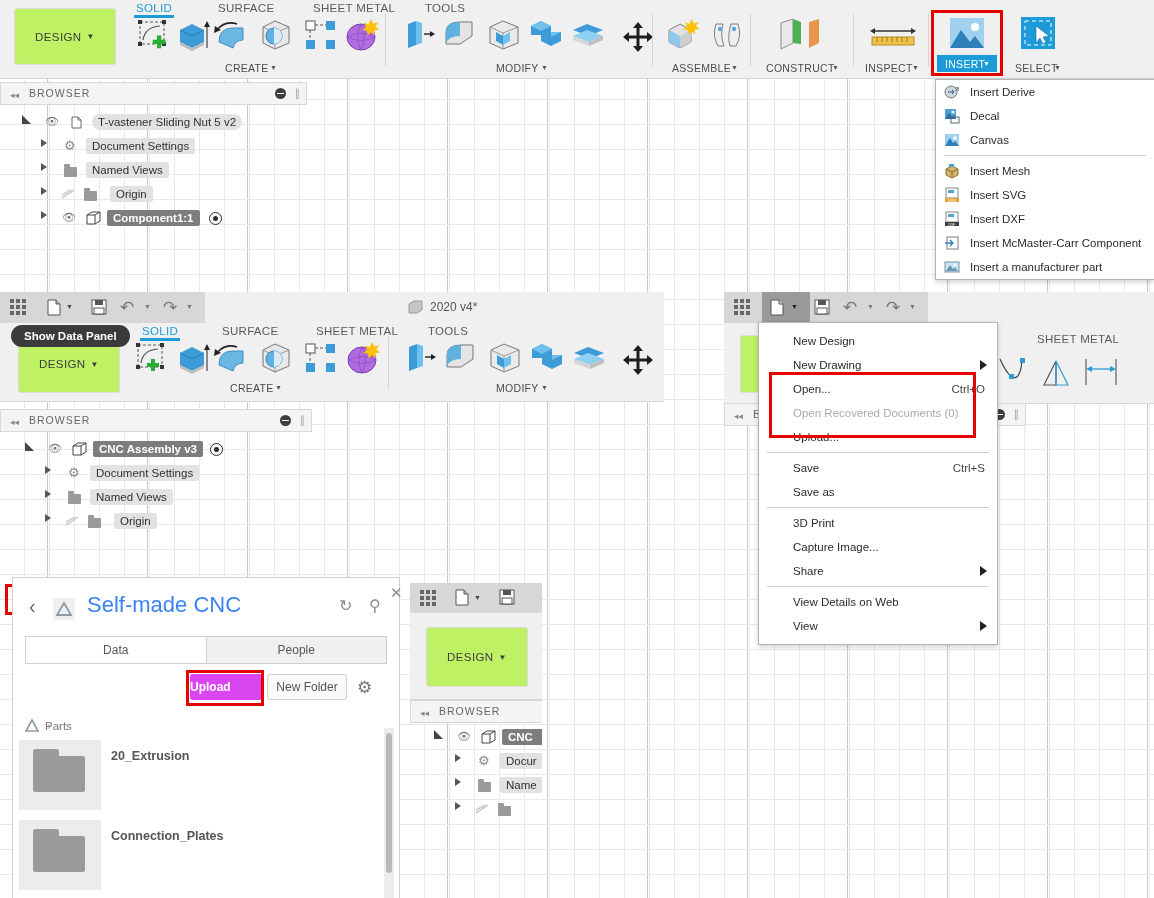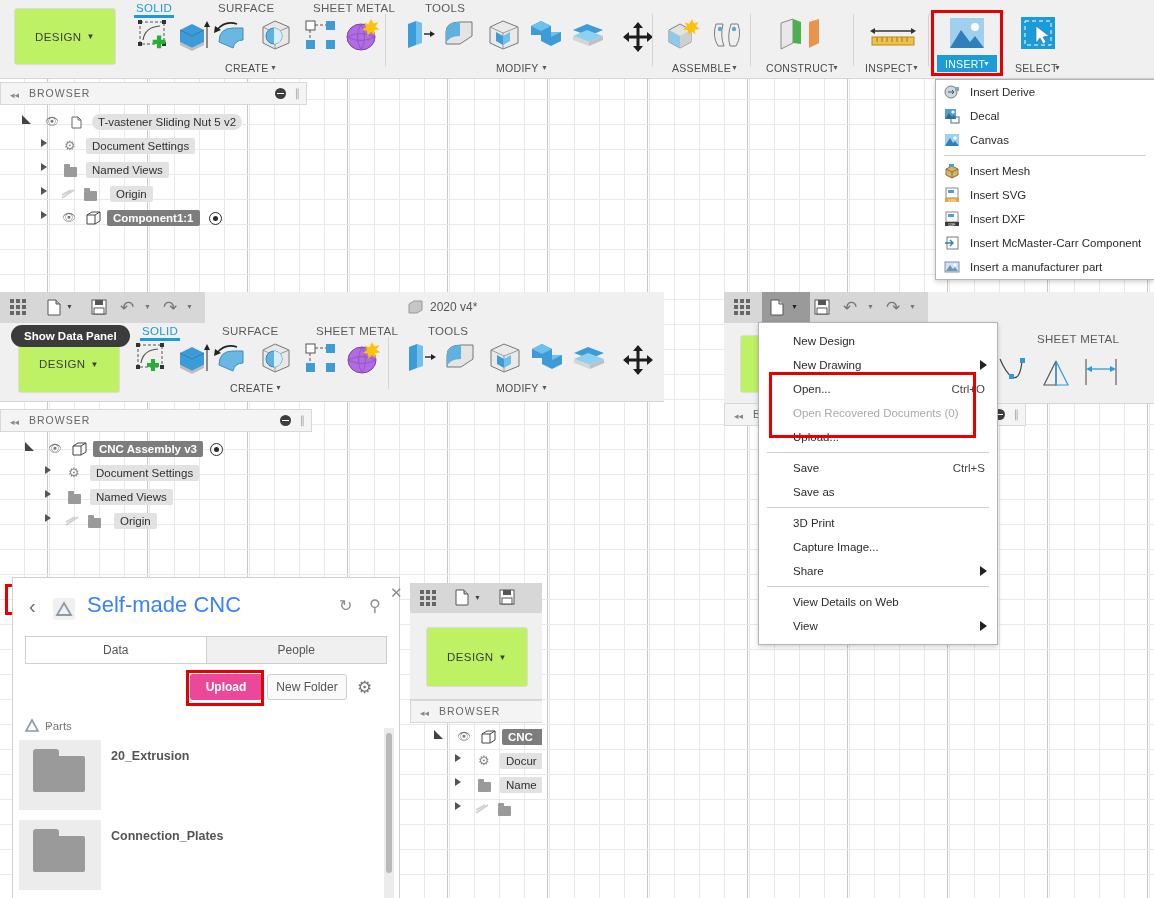--- a/index.html
+++ b/index.html
@@ -115,22 +115,22 @@
   .dp-title{font-size:22px;color:#3b82f6;position:absolute;}
   .dp-back{position:absolute;font-size:20px;color:#6b6b6b;}
   .dp-logo{position:absolute;width:22px;height:22px;background:#f0f0f0;border-radius:3px;}
   .dp-x{position:absolute;font-size:15px;color:#8a8a8a;}
   .dp-ic{position:absolute;font-size:16px;color:#8c8c8c;}
   .seg{position:absolute;display:flex;border:1px solid #cfcfcf;box-sizing:border-box;}
   .seg div{flex:1;text-align:center;font-size:12px;color:#555;line-height:26px;}
   .seg div.on{background:#fff;}
   .seg div.off{background:#f0f0f0;border-left:1px solid #cfcfcf;}
   .btn-blue{
-    position:absolute;background:#ec4899;color:#fff;font-size:12px;font-weight:bold;
-    border-radius:3px;text-align:center;
+    position:absolute;background:#d946ef;color:#fff;font-size:12px;font-weight:bold;
+    border-radius:3px;text-align:left;
   }
   .btn-grey{
     position:absolute;background:#fafafa;color:#555;font-size:12px;border:1px solid #cfcfcf;
     border-radius:3px;text-align:center;box-sizing:border-box;
   }
   .crumb{position:absolute;font-size:11.5px;color:#777;}
   .fileitem{position:absolute;background:#ececec;}
   .fileitem .thumb{position:absolute;left:14px;top:16px;width:52px;height:36px;background:#9a9a9a;border-radius:2px;}
   .fileitem .thumb:before{content:"";position:absolute;left:0;top:-7px;width:26px;height:8px;background:#9a9a9a;border-radius:3px 3px 0 0;}
   .fileitem .card{position:absolute;left:82px;top:0;right:0;bottom:0;background:#fff;}

